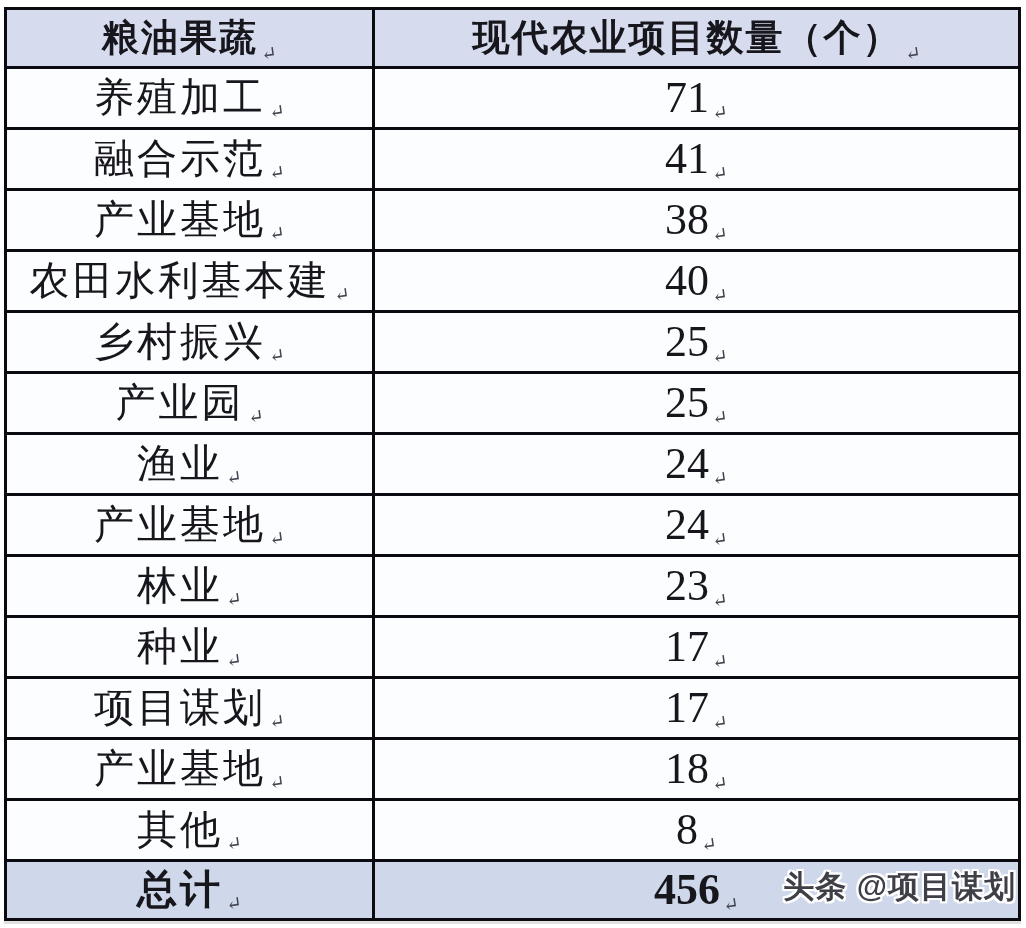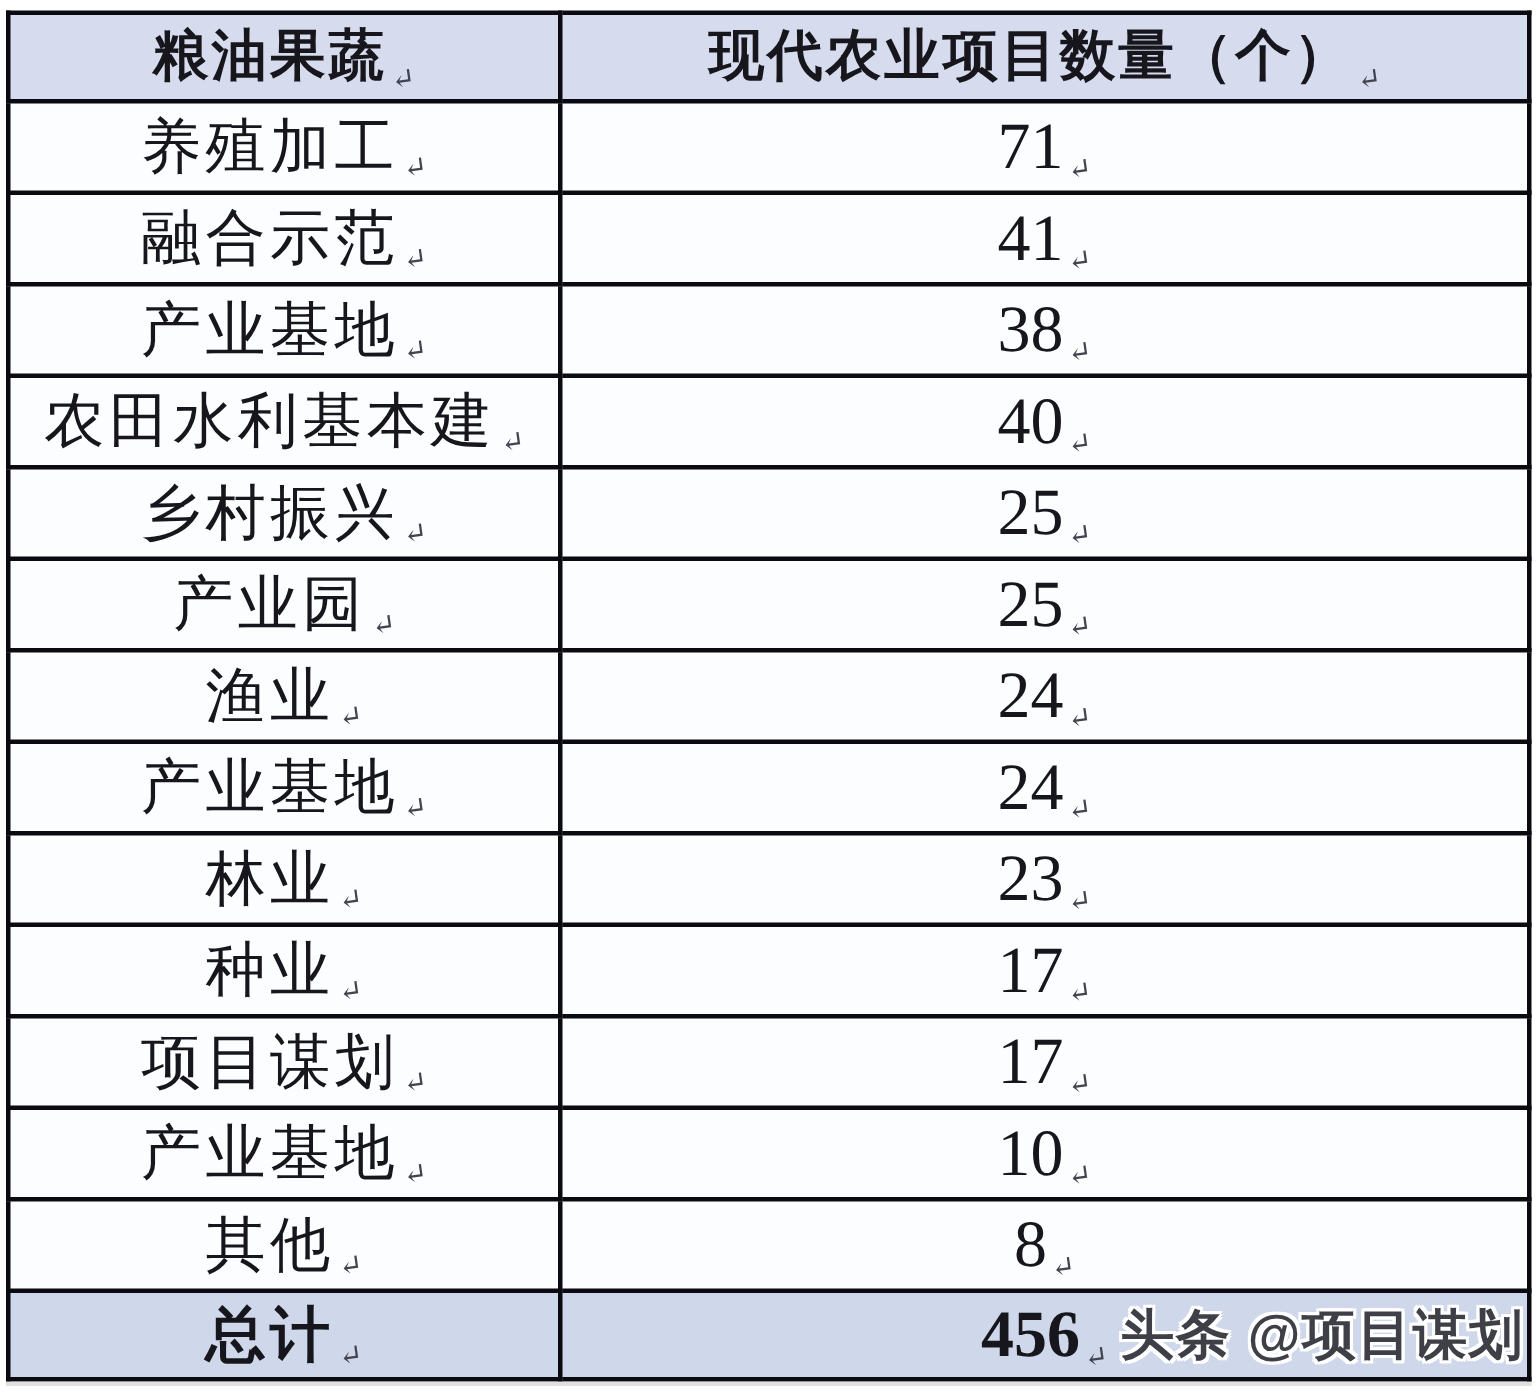--- a/index.html
+++ b/index.html
@@ -56,21 +56,21 @@
     transform:rotate(-8deg);
   }
   thead .ret{top:10px;}
   .under-shadow{
     position:absolute;left:4px;top:921px;width:1017px;height:3px;
     background:#c6c6c6;opacity:.55;
   }
   .watermark{
     position:absolute;right:10px;top:866px;
     font-family:"Liberation Sans","DejaVu Sans",sans-serif;
-    font-size:36px;font-weight:bold;color:var(--watermark-color);
+    font-size:31px;font-weight:bold;color:var(--watermark-color);
     letter-spacing:1px;white-space:nowrap;
     text-shadow:
       -2px 0 0 #ffffff, 2px 0 0 #ffffff,
       0 -2px 0 #ffffff, 0 2px 0 #ffffff,
       -2px -2px 0 #ffffff, 2px -2px 0 #ffffff,
       -2px 2px 0 #ffffff, 2px 2px 0 #ffffff;
   }
 </style>
 </head>
 <body>
@@ -137,21 +137,21 @@
     <td class="num"><span class="txt">17</span><span class="ret">↵</span></td>
   </tr>
 
   <tr>
     <td><span class="txt">项目谋划</span><span class="ret">↵</span></td>
     <td class="num"><span class="txt">17</span><span class="ret">↵</span></td>
   </tr>
 
   <tr>
     <td><span class="txt">产业基地</span><span class="ret">↵</span></td>
-    <td class="num"><span class="txt">10</span><span class="ret">↵</span></td>
+    <td class="num"><span class="txt">18</span><span class="ret">↵</span></td>
   </tr>
 
   <tr>
     <td><span class="txt">其他</span><span class="ret">↵</span></td>
     <td class="num"><span class="txt">8</span><span class="ret">↵</span></td>
   </tr>
 </tbody>
   <tfoot>
     <tr>
       <td><span>总计</span><span class="ret">↵</span></td>

